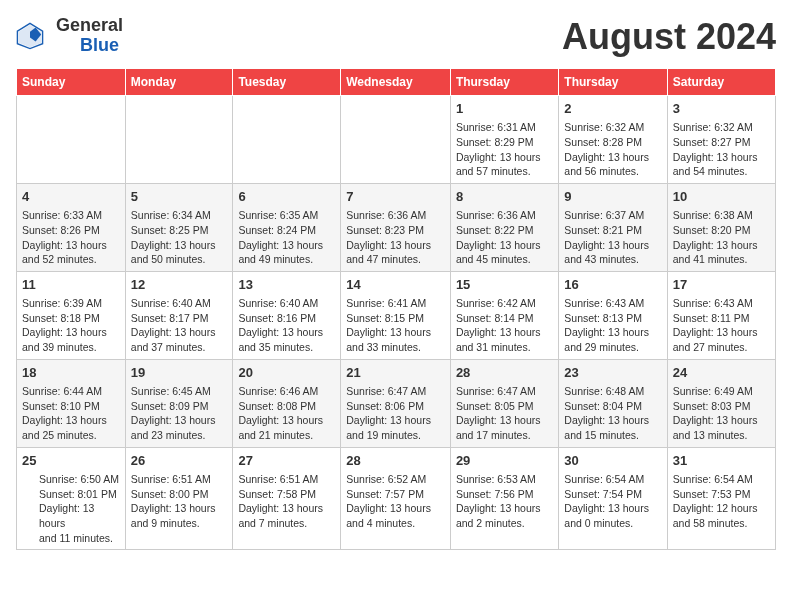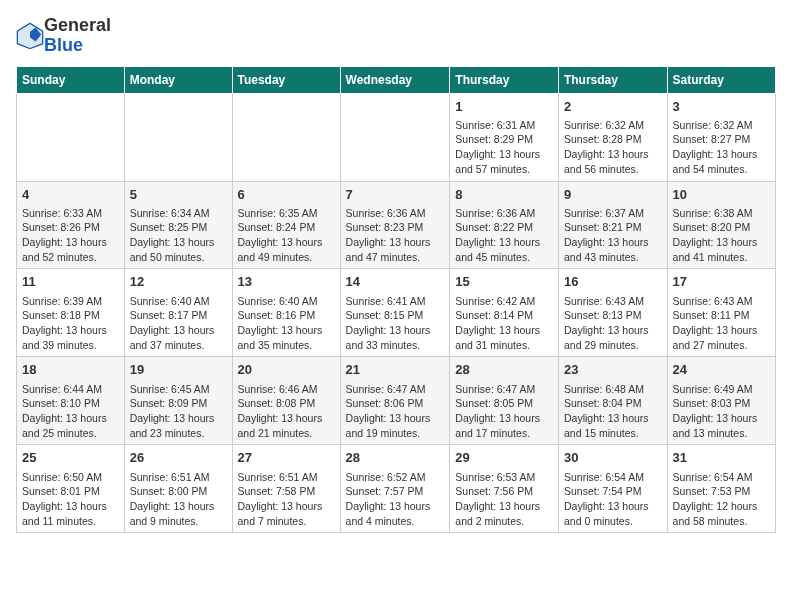--- a/index.html
+++ b/index.html
@@ -12,29 +12,29 @@
     }
     .header {
       display: flex;
       justify-content: space-between;
       align-items: flex-start;
       margin-bottom: 10px;
     }
     .logo {
       display: flex;
       align-items: center;
-      gap: 0;
+      gap: 12px;
     }
     .logo-text {
       font-size: 18px;
       font-weight: bold;
       line-height: 1.1;
     }
     .logo-text .general { color: #333; }
-    .logo-text .blue { color: #1a5fb4; }
+    .logo-text .blue { color: #1a5fb4; margin-left: 24px; }
     .logo-icon {
       width: 28px;
       height: 28px;
     }
     .title-block {
       text-align: right;
     }
     .title-block .month-year {
       font-size: 36px;
       font-weight: bold;
@@ -43,21 +43,21 @@
     .title-block .location {
       font-size: 15px;
       color: #555;
     }
     table {
       width: 100%;
       border-collapse: collapse;
       font-size: 11px;
     }
     thead tr th {
-      background-color: #0f766e;
+      background-color: #ef4444;
       color: #fff;
       text-align: left;
       padding: 6px 5px;
       font-size: 12px;
       font-weight: bold;
       border: 1px solid #fff;
     }
     tbody tr td {
       border: 1px solid #ccc;
       vertical-align: top;
@@ -96,20 +96,21 @@
       <polygon points="20,4 36,14 36,30 20,36 4,30 4,14" fill="#1a5fb4" opacity="0.15"></polygon>
       <polygon points="20,2 38,13 38,31 20,38 2,31 2,13" fill="none" stroke="#1a5fb4" stroke-width="2"></polygon>
       <polygon points="28,8 36,18 28,28 20,22 20,14" fill="#1a5fb4"></polygon>
     </svg>
     <div class="logo-text">
       <div><span class="general">General</span></div>
       <div><span class="blue">Blue</span></div>
     </div>
   </div>
   <div class="title-block">
+    <div class="month-year">August 2024</div>
   </div>
 </div>
 
 <table>
   <thead>
     <tr>
     <th>Sunday</th>
         <th>Monday</th>
         <th>Tuesday</th>
         <th>Wednesday</th>
@@ -295,21 +296,21 @@
           <span class="day-num">24</span>
           <div class="day-info" style="white-space: pre-line;">Sunrise: 6:49 AM
 Sunset: 8:03 PM
 Daylight: 13 hours
 and 13 minutes.</div>
         </td>
       </tr>
       <tr>
         <td>
           <span class="day-num">25</span>
-          <div class="day-info" style="white-space: pre-line;">Sunrise: 6:50 AM
+          <div class="day-info" style="white-space: pre-line; margin-left: 17px;">Sunrise: 6:50 AM
 Sunset: 8:01 PM
 Daylight: 13 hours
 and 11 minutes.</div>
         </td>
         <td>
           <span class="day-num">26</span>
           <div class="day-info" style="white-space: pre-line;">Sunrise: 6:51 AM
 Sunset: 8:00 PM
 Daylight: 13 hours
 and 9 minutes.</div>

